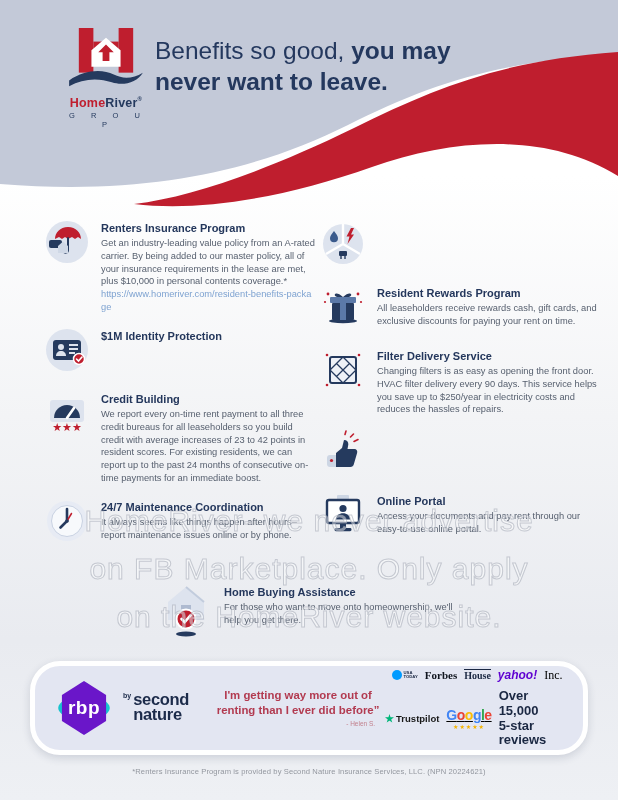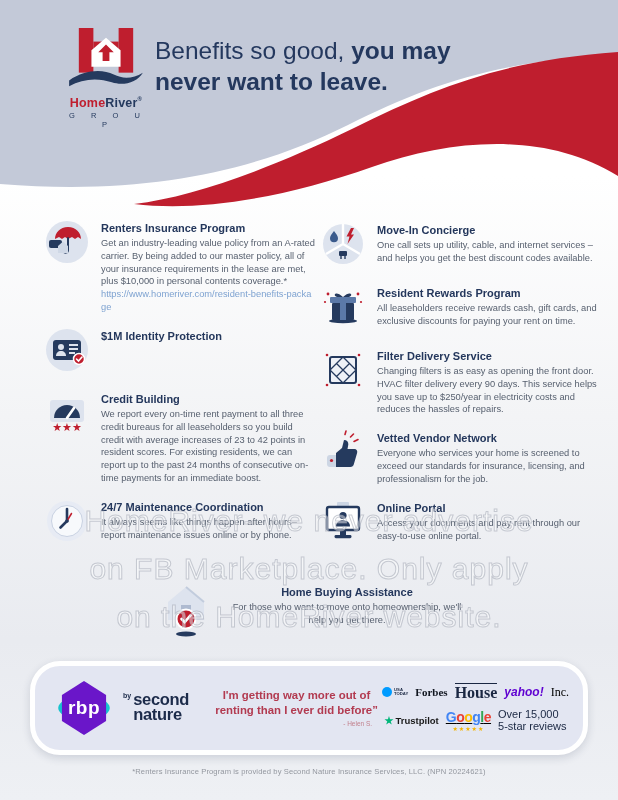--- a/index.html
+++ b/index.html
@@ -21,21 +21,21 @@
 
   
   .col { position:absolute; z-index:3; }
   .col-left { top:219px; left:44px; width:272px; }
   .col-right { top:221px; left:320px; width:284px; }
   .benefit { display:flex; gap:11px; margin-bottom:13px; }
   .benefit .icon-wrap { flex:0 0 46px; }
   .benefit h3 { font-size:11px; font-weight:700; color:#24375c; margin-bottom:3px; margin-top:3px; }
   .benefit p { font-size:9.3px; line-height:1.38; color:#57606f; }
   .benefit a { font-size:9.3px; line-height:1.38; color:#7fa3d1; text-decoration:none; word-break:break-all; display:block; }
-  .home-buying { position:absolute; top:580px; left:160px; width:310px; z-index:3; display:flex; gap:12px;text-align:center; }
+  .home-buying { position:absolute; top:580px; left:160px; width:310px; z-index:3; display:flex; gap:12px; }
   .home-buying .icon-wrap { flex:0 0 52px; }
   .home-buying h3 { font-size:11px; font-weight:700; color:#24375c; margin-bottom:3px; margin-top:6px; }
   .home-buying p { font-size:9.3px; line-height:1.38; color:#57606f; }
 
   
   .watermark { position:absolute; top:497px; left:0; right:0; z-index:5; text-align:center;
                font-size:30px; line-height:1.6; letter-spacing:1px; font-weight:400;
                color:rgba(255,255,255,.45); -webkit-text-stroke:1px rgba(160,166,178,.55);
                pointer-events:none; }
 
@@ -58,29 +58,29 @@
   .quote { margin-left:10px; width:178px; text-align:center; color:#b23a50; font-weight:700;
            font-size:11.4px; line-height:1.35; }
   .quote .attr { display:block; text-align:right; font-weight:400; font-size:6.5px; color:#c2818e; margin-top:1px; padding-right:10px;}
   .press { margin-left:auto; width:188px; }
   .press-row { display:flex; align-items:center; justify-content:center; gap:7px; }
   .press-row + .press-row { margin-top:6px; }
   .usat { display:flex; align-items:center; gap:2px; }
   .usat-dot { width:10px; height:10px; border-radius:50%; background:#009bff; }
   .usat-txt { font-size:4.2px; font-weight:800; color:#1a2742; line-height:1.1; }
   .forbes { font-family:"Liberation Serif", serif; font-weight:700; font-size:11px; color:#10151f; }
-  .housemag { font-family:"Liberation Serif", serif; font-weight:700; font-size:16px; color:#1a2742; border-top:1.5px solid #1a2742; line-height:1.1;}
+  .housemag { font-family:"Liberation Serif", serif; font-weight:700; font-size:10px; color:#1a2742; border-top:1.5px solid #1a2742; line-height:1.1;}
   .yahoo { font-size:12px; font-weight:800; font-style:italic; color:#5f01d1; }
   .inc { font-family:"Liberation Serif", serif; font-weight:400; font-size:12px; color:#000; }
   .trustpilot { display:flex; align-items:center; gap:2px; font-size:9.5px; font-weight:700; color:#191919; }
   .tp-star { color:#00b67a; font-size:10px; }
   .google-wrap { text-align:center; line-height:1; }
   .google-word { font-size:14px; font-weight:700; letter-spacing:-.5px;text-decoration:underline; }
   .g-stars { font-size:6px; color:#f4b400; letter-spacing:1px; margin-top:1px; }
-  .reviews { font-size:11px; font-weight:400; color:#1a2742; line-height:1.15; }
+  .reviews { font-size:13px; font-weight:700; color:#1a2742; line-height:1.15; }
 
   .footer-note { position:absolute; left:0; right:0; bottom:24px; z-index:6; text-align:center;
                  font-size:7.6px; color:#93979f; letter-spacing:.1px; }
 </style>
 </head>
 <body>
 
 <div class="page">
 
   <svg class="header-art" width="618" height="218" viewBox="0 0 618 218">
@@ -183,24 +183,20 @@
       <div class="icon-wrap">
         <svg width="46" height="46" viewBox="0 0 46 46">
           <circle cx="23" cy="23" r="20" fill="#dde3ee"></circle>
           <path d="M23 23 V3 M23 23 L6 33 M23 23 L40 33" stroke="#ffffff" stroke-width="2.4"></path>
           <path d="M14 10 c2.5 3.2 4 5.2 4 7.2 a4 4 0 0 1 -8 0 c0 -2 1.5 -4 4 -7.2 z" fill="#3a5a8c"></path>
           <path d="M31 7 l-4.5 8.5 h3 l-2 7.5 6.5 -9.5 h-3 l3 -6.5 z" fill="#bf1e2e"></path>
           <rect x="19" y="30" width="8" height="5" rx="1" fill="#253a5e"></rect>
           <path d="M21 35 v3 M25 35 v3" stroke="#253a5e" stroke-width="1.4"></path>
         </svg>
       </div>
-      <div>
-        <h3>Move-In Concierge</h3>
-        <p>One call sets up utility, cable, and internet services – and helps you get the best discount codes available.</p>
-      </div>
     </div>
 
     <div class="benefit">
       <div class="icon-wrap">
         <svg width="46" height="46" viewBox="0 0 46 46">
           <ellipse cx="23" cy="37" rx="14" ry="2.2" fill="#253a5e"></ellipse>
           <rect x="12" y="19" width="22" height="17" rx="1" fill="#253a5e"></rect>
           <rect x="20" y="19" width="6" height="17" fill="#5b79a8"></rect>
           <rect x="10" y="13" width="26" height="6" rx="1" fill="#5b79a8"></rect>
           <path d="M23 13 c-7 -7 -11 -2 -6 0 z M23 13 c7 -7 11 -2 6 0 z" fill="#253a5e"></path>
@@ -234,24 +230,20 @@
     </div>
 
     <div class="benefit">
       <div class="icon-wrap">
         <svg width="46" height="46" viewBox="0 0 46 46">
           <rect x="7" y="26" width="27" height="12" rx="3" fill="#cdd6e4"></rect>
           <path d="M16 38 V24 l6 -5 2 -8 c3 0 4.5 2 4.3 4.5 L27.5 20 h7 c2 0 3.3 2 2.6 4 l-3.2 11 c-.5 1.8 -2 3 -3.6 3 z" fill="#253a5e"></path>
           <path d="M25 5.5 l1 -3.5 M30.5 8 l3 -3 M34 12.5 l4 -2" stroke="#bf1e2e" stroke-width="1.6" stroke-linecap="round"></path>
           <circle cx="11.5" cy="31.5" r="1.6" fill="#bf1e2e"></circle>
         </svg>
-      </div>
-      <div>
-        <h3>Vetted Vendor Network</h3>
-        <p>Everyone who services your home is screened to exceed our standards for insurance, licensing, and professionalism for the job.</p>
       </div>
     </div>
 
     <div class="benefit">
       <div class="icon-wrap">
         <svg width="46" height="46" viewBox="0 0 46 46">
           <rect x="17" y="3" width="12" height="5" rx="1" fill="#cdd6e4"></rect>
           <rect x="7" y="8" width="32" height="23" rx="2" fill="#ffffff" stroke="#253a5e" stroke-width="2.4"></rect>
           <circle cx="23" cy="16.5" r="3.6" fill="#253a5e"></circle>
           <path d="M16 27.5 c0 -4.2 3.1 -6.3 7 -6.3 s7 2.1 7 6.3 z" fill="#253a5e"></path>

